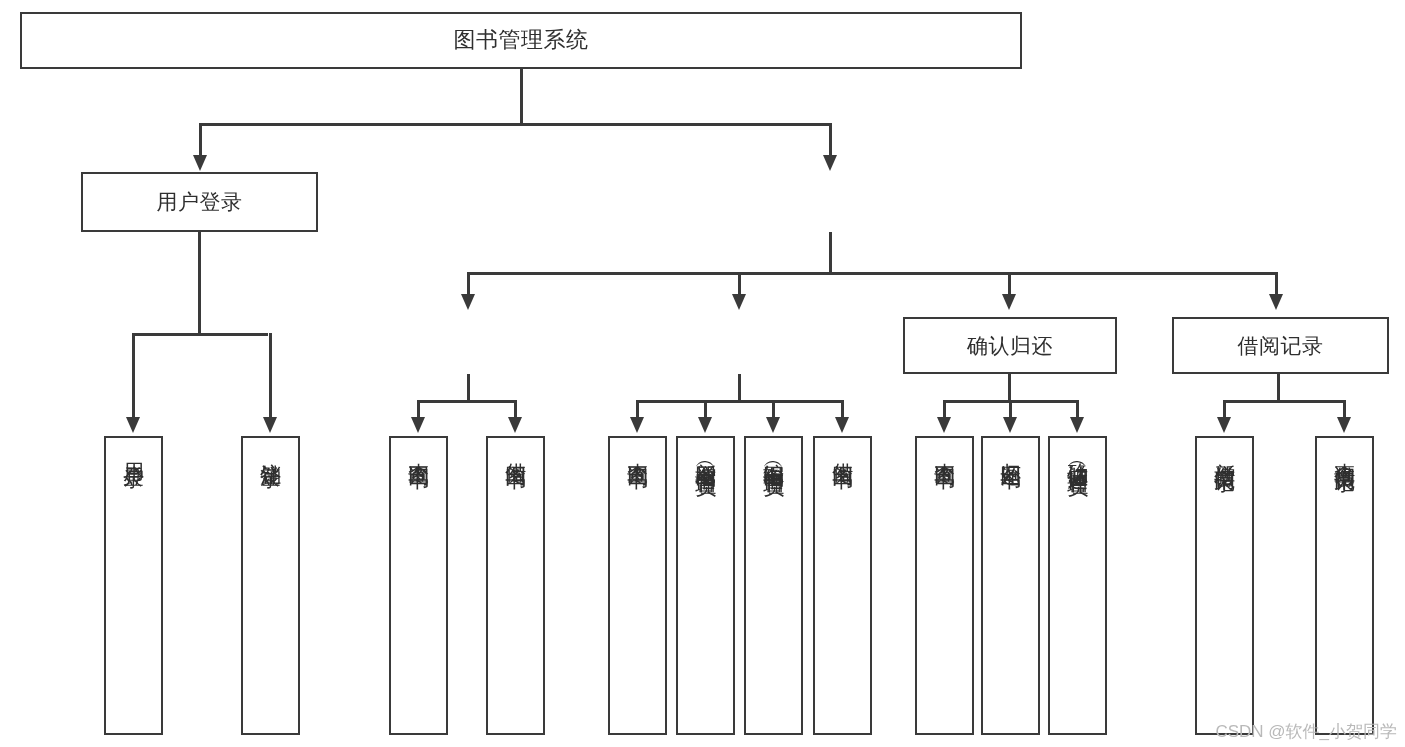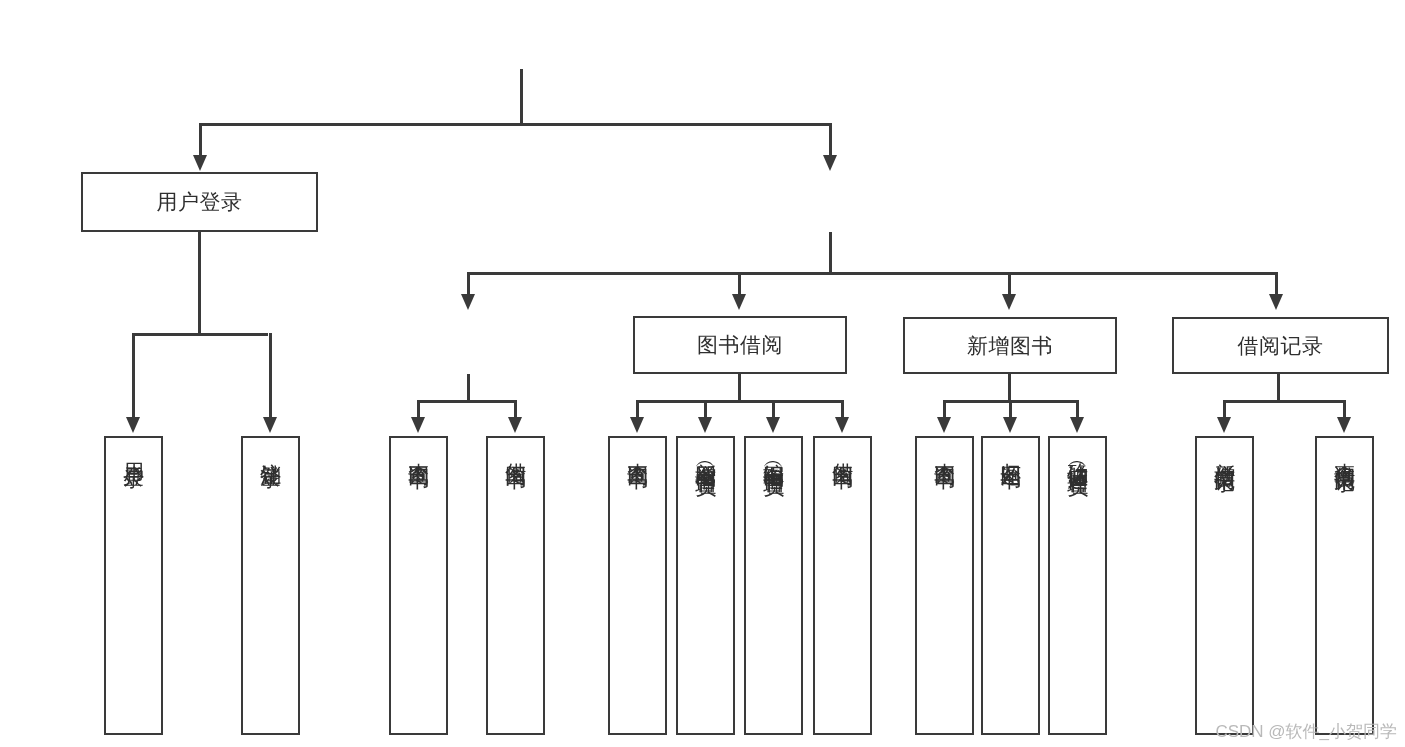--- a/index.html
+++ b/index.html
@@ -79,20 +79,23 @@
     color: #b9b9b9;
     white-space: nowrap;
     font-family: "Liberation Sans", "DejaVu Sans", sans-serif;
   }
 </style>
 </head>
 <body>
 
 <div id="canvas">
 
+  <div class="node horiz root" style="left:20px; top:12px; width:1002px; height:57px;">
+    <span class="label">图书管理系统</span>
+  </div>
 
   <div class="vline" style="left:520px; top:69px; height:56px;"></div>
 
   <div class="hline" style="left:199px; top:123px; width:632px;"></div>
 
   <div class="vline" style="left:199px; top:123px; height:34px;"></div>
   <div class="arrow" style="left:193px; top:155px;"></div>
   <div class="vline" style="left:829px; top:123px; height:34px;"></div>
   <div class="arrow" style="left:823px; top:155px;"></div>
 
@@ -113,26 +116,23 @@
   <div class="vline" style="left:467px; top:272px; height:24px;"></div>
   <div class="arrow" style="left:461px; top:294px;"></div>
   <div class="vline" style="left:738px; top:272px; height:24px;"></div>
   <div class="arrow" style="left:732px; top:294px;"></div>
   <div class="vline" style="left:1008px; top:272px; height:24px;"></div>
   <div class="arrow" style="left:1002px; top:294px;"></div>
   <div class="vline" style="left:1275px; top:272px; height:24px;"></div>
   <div class="arrow" style="left:1269px; top:294px;"></div>
 
 
-  <div class="node horiz" style="left:633px; top:316px; width:214px; height:58px;">
-    <span class="label">图书借阅</span>
-  </div>
 
   <div class="node horiz" style="left:903px; top:317px; width:214px; height:57px;">
-    <span class="label">新增图书</span>
+    <span class="label">确认归还</span>
   </div>
 
   <div class="node horiz" style="left:1172px; top:317px; width:217px; height:57px;">
     <span class="label">借阅记录</span>
   </div>
 
   <div class="vline" style="left:467px; top:374px; height:28px;"></div>
   <div class="hline" style="left:417px; top:400px; width:100px;"></div>
   <div class="vline" style="left:417px; top:400px; height:19px;"></div>
   <div class="arrow" style="left:411px; top:417px;"></div>

